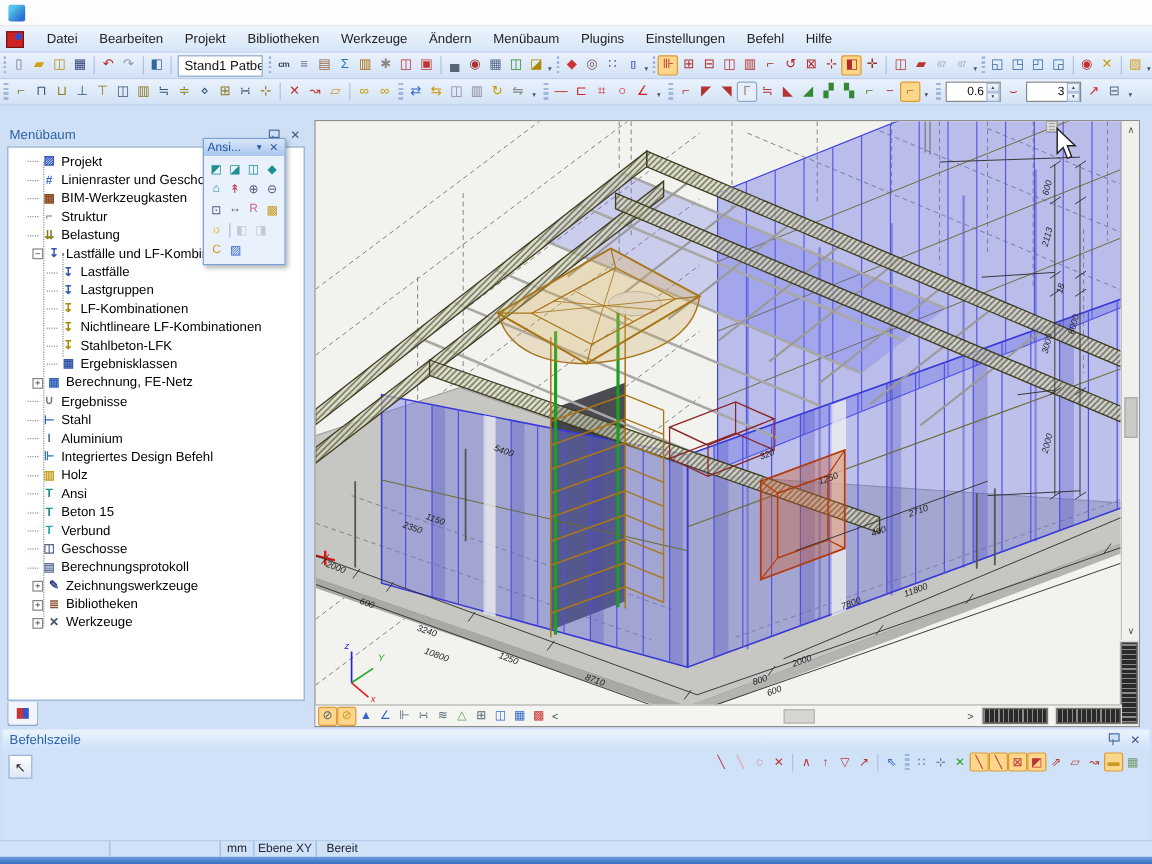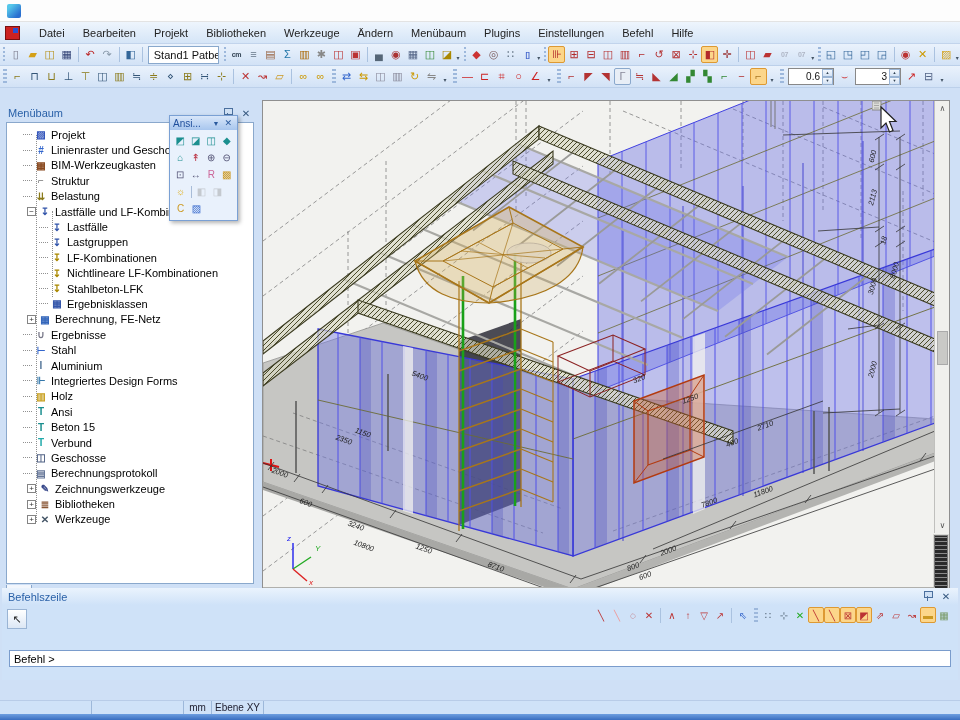--- a/index.html
+++ b/index.html
@@ -47,21 +47,21 @@
 .vscroll{position:absolute;right:0;top:0;width:15px;height:432px;background:#f0f0ed;border-left:1px solid #c0c0bd}
 .varrow{position:absolute;left:0;width:15px;height:15px;font-size:8px;color:#555;text-align:center;line-height:15px}
 .vthumb{position:absolute;left:2px;top:230px;width:11px;height:34px;background:#c9c9c6;border:1px solid #aaa}
 .rib{background:#2a2a2a repeating-linear-gradient(90deg,#8a8a8a 0 1px,rgba(0,0,0,0) 1px 4px);border:1px solid #777;box-shadow:0 0 0 1px #d8d8d4}
 .vrib{position:absolute;right:1px;top:434px;width:14px;height:68px;background:#2a2a2a repeating-linear-gradient(0deg,#8a8a8a 0 1px,rgba(0,0,0,0) 1px 4px);border:1px solid #777;box-shadow:0 0 0 1px #d8d8d4}
 .bstrip{position:absolute;left:0;bottom:0;height:18px;width:672px;background:#f4f4f0;border-top:1px solid #b0b0ac;display:flex;align-items:center;padding-left:2px}
 .bstrip .ic{width:16px;height:16px;font-size:10px}
 .harrow{font-size:9px;color:#333;padding:0 3px}
 .hthumb{position:absolute;left:390px;top:3px;width:26px;height:12px;background:#d6d6d2;border:1px solid #b5b5b0}
 .hrib{position:absolute;top:2px;width:54px;height:13px}
-.cmdpanel{position:absolute;left:2px;top:588px;width:956px;height:92px;background:#cfe2f8}
+.cmdpanel{position:absolute;left:2px;top:608px;width:956px;height:92px;background:#cfe2f8}
 .cmdtitle{height:17px;font-size:11px;color:#2a61a8;display:flex;align-items:center;padding:0 6px;background:linear-gradient(#eaf3fd,#cfe2f8)}
 .selbtn{position:absolute;left:5px;top:21px;width:20px;height:20px;background:linear-gradient(#ffffff,#dce7f5);border:1px solid #9ab4d4;display:flex;align-items:center;justify-content:center;font-size:11px;color:#222}
 .snaprow{position:absolute;right:6px;top:19px;display:flex;align-items:center}
 .snaprow .ic{width:16px;height:16px;font-size:10px}
 .cmdinput{position:absolute;left:7px;right:7px;bottom:13px;height:17px;background:#fff;border:1px solid #7a9ccc;font-size:11px;display:flex;align-items:center;padding-left:4px;color:#000}
 .status{position:absolute;left:0;top:700px;width:960px;height:14px;background:#cfe2f8;display:flex;font-size:10px;color:#223;border-top:1px solid #b8cce8}
 .scell{border-right:1px solid #9db8da;display:flex;align-items:center;justify-content:center;height:100%}
 .frame{position:absolute;left:0;top:714px;width:960px;height:6px;background:linear-gradient(#6d9ee0,#3a6ec0)}
 .pal{position:absolute;left:169px;top:115px;width:69px;background:#e9f1fc;border:1px solid #7aa0d4;box-shadow:2px 2px 4px rgba(0,0,0,.3);z-index:50}
 .paltitle{height:14px;background:linear-gradient(#d8e6f9,#a8c6ee);display:flex;align-items:center;font-size:10px;font-weight:normal;color:#1f4e9c;padding:0 3px}
@@ -322,21 +322,21 @@
         <span class="tlabel">Stahl</span>
       </div>
       <div class="ti" style="padding-left: 25px;">
         <span class="hline" style="margin-left: -9px;"></span>
         <span class="tico" style="color: rgb(85, 119, 153);">I</span>
         <span class="tlabel">Aluminium</span>
       </div>
       <div class="ti" style="padding-left: 25px;">
         <span class="hline" style="margin-left: -9px;"></span>
         <span class="tico" style="color: rgb(51, 119, 170);">⊩</span>
-        <span class="tlabel">Integriertes Design Forms</span>
+        <span class="tlabel">Integriertes Design Befehl</span>
       </div>
       <div class="ti" style="padding-left: 25px;">
         <span class="hline" style="margin-left: -9px;"></span>
         <span class="tico" style="color: rgb(200, 160, 32);">▥</span>
         <span class="tlabel">Holz</span>
       </div>
       <div class="ti" style="padding-left: 25px;">
         <span class="hline" style="margin-left: -9px;"></span>
         <span class="tico" style="color: rgb(27, 143, 143);">T</span>
         <span class="tlabel">Ansi</span>
@@ -748,30 +748,28 @@
       <span class="ic on" style="color: rgb(187, 51, 51);">╲</span>
       <span class="ic on" style="color: rgb(187, 51, 51);">╲</span>
       <span class="ic on" style="color: rgb(187, 51, 51);">⊠</span>
       <span class="ic on" style="color: rgb(187, 51, 51);">◩</span>
       <span class="ic" style="color: rgb(187, 51, 51);">⇗</span>
       <span class="ic" style="color: rgb(187, 51, 51);">▱</span>
       <span class="ic" style="color: rgb(187, 51, 51);">↝</span>
       <span class="ic on" style="color: rgb(204, 153, 34);">▬</span>
       <span class="ic" style="color: rgb(119, 153, 102);">▦</span>
     </div>
-  <div class="cmdinput">
-      <span>Befehl &gt;</span>
-    </div>
 </div>
 
 <div class="status" id="statusbar">
     <div class="scell" style="width: 92px;"></div>
     <div class="scell" style="width: 92px;"></div>
     <div class="scell" style="width: 28px;">mm</div>
     <div class="scell" style="width: 52px;">Ebene XY</div>
+    <div class="scell" style="flex: 1 1 0%; justify-content: flex-start; padding-left: 8px; border-right: none;">Bereit</div>
   </div>
 <div class="frame"></div>
 
 <div class="cursor">
 <svg width="30" height="34">
 <rect x="0" y="0" width="9" height="9" fill="#dcdcd8" stroke="#888"></rect>
 <path d="M2,2 h5 M2,4.5 h5 M2,7 h5" stroke="#999" stroke-width="0.8"></path>
 <path d="M9,6 L9,27 L14,22 L17.5,31 L21,29.5 L17.5,20.5 L24,20.5 Z" fill="#fff" stroke="#222" stroke-width="1.2"></path>
 </svg>
 </div>

